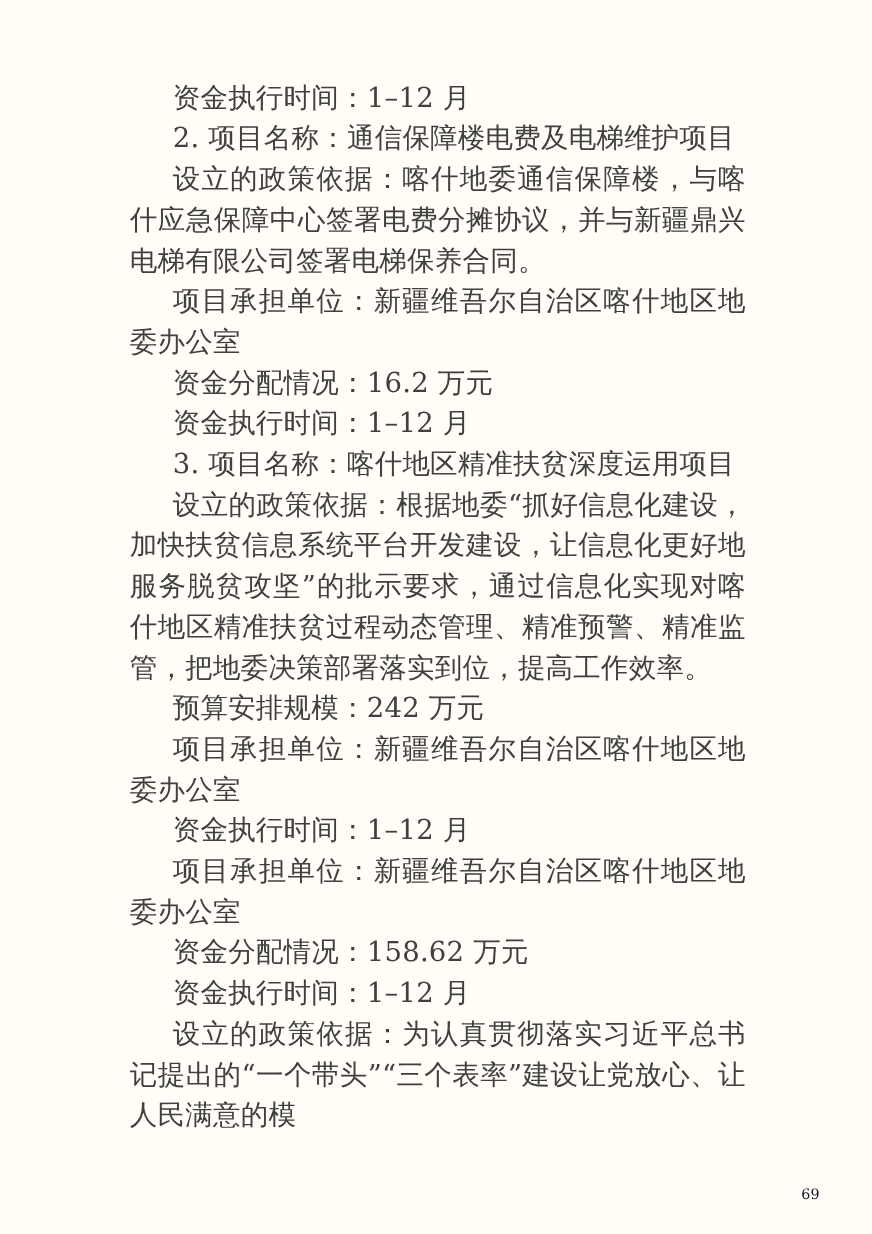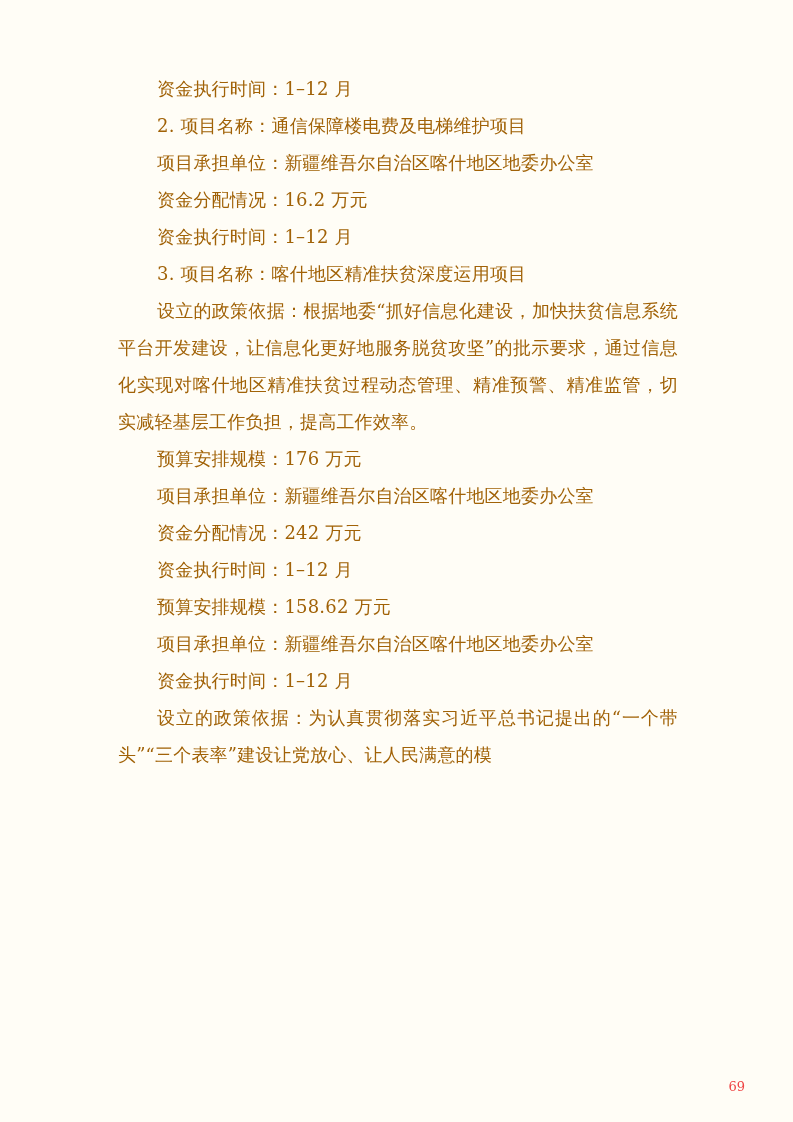--- a/index.html
+++ b/index.html
@@ -17,54 +17,54 @@
     font-family: "DejaVu Serif", "Liberation Serif", serif;
   }
   .content {
     position: absolute;
     left: 118px;
     top: 70px;
     width: 560px;
   }
   p {
     margin: 0;
-    font-size: 18px;
+    font-size: 25px;
     line-height: 37px;
-    color: #a16207;
+    color: #404040;
     text-align: justify;
     letter-spacing: 0.2px;
     font-family: "DejaVu Serif", "Liberation Serif", serif;
   }
   p.indent {
     text-indent: 39px;
   }
   .pagenum {
     position: absolute;
     right: 48px;
     bottom: 28px;
     font-size: 13px;
-    color: #ef4444;
+    color: #0f172a;
     font-family: "DejaVu Serif", "Liberation Serif", serif;
   }
 </style>
 </head>
 <body>
 
 <div class="page">
   <div class="content">
     <p class="indent">资金执行时间：1–12 月</p>
     <p class="indent">2. 项目名称：通信保障楼电费及电梯维护项目</p>
+    <p class="indent">设立的政策依据：喀什地委通信保障楼，与喀什应急保障中心签署电费分摊协议，并与新疆鼎兴电梯有限公司签署电梯保养合同。</p>
     <p class="indent">项目承担单位：新疆维吾尔自治区喀什地区地委办公室</p>
     <p class="indent">资金分配情况：16.2 万元</p>
     <p class="indent">资金执行时间：1–12 月</p>
     <p class="indent">3. 项目名称：喀什地区精准扶贫深度运用项目</p>
-    <p class="indent">设立的政策依据：根据地委“抓好信息化建设，加快扶贫信息系统平台开发建设，让信息化更好地服务脱贫攻坚”的批示要求，通过信息化实现对喀什地区精准扶贫过程动态管理、精准预警、精准监管，切实减轻基层工作负担，提高工作效率。</p>
-    <p class="indent">预算安排规模：176 万元</p>
+    <p class="indent">设立的政策依据：根据地委“抓好信息化建设，加快扶贫信息系统平台开发建设，让信息化更好地服务脱贫攻坚”的批示要求，通过信息化实现对喀什地区精准扶贫过程动态管理、精准预警、精准监管，把地委决策部署落实到位，提高工作效率。</p>
+    <p class="indent">预算安排规模：242 万元</p>
     <p class="indent">项目承担单位：新疆维吾尔自治区喀什地区地委办公室</p>
-    <p class="indent">资金分配情况：242 万元</p>
     <p class="indent">资金执行时间：1–12 月</p>
-    <p class="indent">预算安排规模：158.62 万元</p>
     <p class="indent">项目承担单位：新疆维吾尔自治区喀什地区地委办公室</p>
+    <p class="indent">资金分配情况：158.62 万元</p>
     <p class="indent">资金执行时间：1–12 月</p>
     <p class="indent">设立的政策依据：为认真贯彻落实习近平总书记提出的“一个带头”“三个表率”建设让党放心、让人民满意的模</p>
   </div>
   <div class="pagenum">69</div>
 </div>
 
 </body></html>

